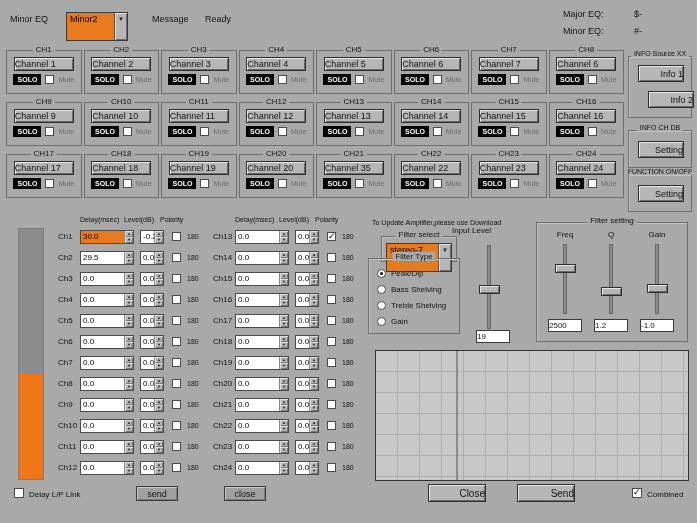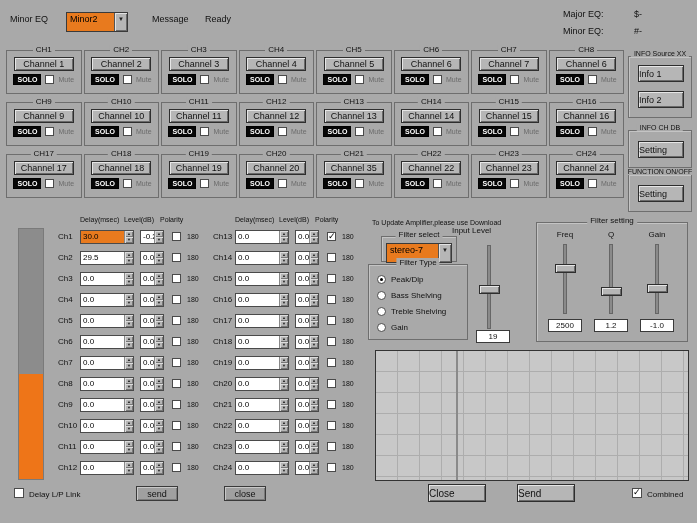--- a/index.html
+++ b/index.html
@@ -7,45 +7,45 @@
   .app {
     position:relative; width:697px; height:523px; background:#a9a9a9;
     font-family:"Liberation Sans","DejaVu Sans",sans-serif; font-size:10px; color:#111;
     overflow:hidden;
   }
   .t { position:absolute; font-size:9px; white-space:nowrap; }
   .t7 { font-size:7px; }
   .t8 { font-size:8px; }
 
   
-  .dropdown { position:absolute; display:flex; height:20px; border:1px solid #3a3a3a; background:#e5e5e5; }
+  .dropdown { position:absolute; display:flex; height:29px; border:1px solid #3a3a3a; background:#e5e5e5; }
   .dd-val { flex:1; background:#e87a1e; color:#000; font-size:9px; line-height:13px; padding-left:3px; overflow:hidden; }
   .dd-btn { width:13px; background:#b6b6b6; border-left:1px solid #555; font-size:6px; line-height:13px; text-align:center; color:#222;
             box-shadow: inset 1px 1px 0 #e3e3e3, inset -1px -1px 0 #6a6a6a; }
 
   
   .grp { position:absolute; border:1px solid #6e6e6e; box-shadow:1px 1px 0 #c4c4c4 inset; }
   .grp > .legend { position:absolute; top:-7px; left:50%; transform:translateX(-50%); background:#a9a9a9; padding:0 3px; font-size:8px; white-space:nowrap; }
 
   
   #channel-grid { position:absolute; left:6px; top:50px; width:618px; display:grid; grid-template-columns:repeat(8,1fr); column-gap:2px; row-gap:8px; }
   .ch-cell { position:relative; border:1px solid #6e6e6e; height:44px; }
   .ch-cell .legend { position:absolute; top:-6px; left:50%; transform:translateX(-50%); background:#a9a9a9; padding:0 3px; font-size:8px; }
   .btn-channel { display:block; margin:6px auto 3px auto; width:60px; height:14px; background:#b6b6b6;
     border:1px solid #2e2e2e; box-shadow: inset 1px 1px 0 #e6e6e6, inset -1px -1px 0 #6a6a6a;
-    font-family:inherit; font-size:9px; line-height:11px; text-align:center; color:#111; }
+    font-family:inherit; font-size:9px; line-height:11px; text-align:left; color:#111; }
   .ch-sub { display:flex; align-items:center; justify-content:center; gap:4px; }
   .btn-solo { width:28px; height:11px; background:#060606; color:#fff; border:1px solid #000;
     font-family:inherit; font-size:7px; font-weight:bold; line-height:9px; text-align:center; }
   .cb { display:inline-block; width:10px; height:10px; background:#fff; border:1px solid #4a4a4a; position:relative; }
   .cb.checked::after { content:"✓"; position:absolute; left:0; top:-2px; font-size:9px; color:#000; }
   .mute-lbl { font-size:7px; color:#6b6b6b; }
 
   .btn3d { background:#b6b6b6; border:1px solid #2e2e2e; box-shadow: inset 1px 1px 0 #e6e6e6, inset -1px -1px 0 #6a6a6a;
-    font-family:inherit; font-size:9px; text-align:left; color:#111; position:absolute; }
+    font-family:inherit; font-size:9px; text-align:right; color:#111; position:absolute; }
 
   
   .meter { position:absolute; left:18px; top:228px; width:26px; height:252px; background:#8c8c8c; border:1px solid #7a7a7a; }
   .meter-fill { position:absolute; left:0; bottom:0; width:100%; background:#ee7518; }
 
   
   .d-rows { position:absolute; }
   .d-row { display:flex; align-items:center; height:21px; }
   .d-ch { width:22px; font-size:8px; }
   .spin { display:inline-flex; width:54px; height:14px; background:#fff; border:1px solid #4a4a4a; }
@@ -63,21 +63,21 @@
   .radio { width:9px; height:9px; border-radius:50%; background:#fff; border:1px solid #4a4a4a; position:relative; }
   .radio.sel::after { content:""; position:absolute; inset:2px; background:#000; border-radius:50%; }
   .radio-lbl { font-size:8px; }
 
   
   .vs-col { display:flex; flex-direction:column; align-items:center; width:46px; }
   .vs-label { font-size:8px; height:11px; }
   .vs-track { position:relative; width:4px; height:70px; background:#8a8a8a; border:1px solid #666; margin:3px 0 5px 0; }
   .vs-thumb { position:absolute; left:-9px; width:21px; height:9px; background:#b6b6b6; border:1px solid #2e2e2e;
      box-shadow: inset 1px 1px 0 #e6e6e6, inset -1px -1px 0 #6a6a6a; }
-  .vs-value { width:34px; height:13px; background:#fff; border:1px solid #3a3a3a; font-size:8px; line-height:11px; text-align:center; }
+  .vs-value { width:34px; height:13px; background:#fff; border:1px solid #3a3a3a; font-size:8px; line-height:11px; text-align:left; }
 
   
   .graph { position:absolute; left:375px; top:350px; width:314px; height:131px; border:1px solid #333;
      background-color:#c8c8c8;
      background-image:
        repeating-linear-gradient(to right, transparent 0px, transparent 21px, #adadad 21px, #adadad 22px),
        repeating-linear-gradient(to bottom, transparent 0px, transparent 20px, #adadad 20px, #adadad 21px);
   }
   .graph-vline { position:absolute; left:80px; top:0; width:2px; height:100%; background:#8a8a8a; }
 
@@ -317,21 +317,21 @@
       <button class="btn-solo">SOLO</button>
       <span class="cb" style="width:9px;height:9px"></span>
       <span class="mute-lbl">Mute</span>
     </div>
   </div>
     </div>
 
   <div class="grp" style="left:628px;top:56px;width:64px;height:62px">
     <span class="legend" style="font-size:7px">INFO Source XX</span>
     <button class="btn3d" style="left:9px;top:8px;width:46px;height:17px;position:absolute">Info 1</button>
-    <button class="btn3d" style="left:9px;top:34px;width:46px;height:17px;position:absolute">Info 2</button>
+    <button class="btn3d" style="left:19px;top:34px;width:46px;height:17px;position:absolute">Info 2</button>
   </div>
   <div class="grp" style="left:628px;top:130px;width:64px;height:38px">
     <span class="legend" style="font-size:7px">INFO CH DB</span>
     <button class="btn3d" style="left:9px;top:10px;width:46px;height:17px;position:absolute">Setting</button>
   </div>
   <div class="grp" style="left:628px;top:174px;width:64px;height:38px">
     <span class="legend" style="font-size:7px">FUNCTION ON/OFF</span>
     <button class="btn3d" style="left:9px;top:10px;width:46px;height:17px;position:absolute">Setting</button>
   </div>
 
@@ -816,21 +816,21 @@
       <span class="dd-btn">▼</span>
     </div>
   </div>
 
   <span class="t t8" style="left:452px;top:226px">Input Level</span>
   <div class="vs-track" style="position:absolute;left:487px;top:242px;height:84px">
     <div class="vs-thumb" id="input-level-thumb" style="top: 48%;"></div>
   </div>
   <span class="vs-value" style="position:absolute;left:476px;top:330px">19</span>
 
-  <div class="grp" style="left:368px;top:264px;width:100px;height:76px">
+  <div class="grp" style="left:368px;top:258px;width:92px;height:76px">
     <span class="legend">Filter Type</span>
     <div id="filter-type-list" style="position:absolute;left:8px;top:6px">
         <div class="radio-row">
     <span class="radio sel"></span>
     <span class="radio-lbl">Peak/Dip</span>
   </div>
         <div class="radio-row">
     <span class="radio"></span>
     <span class="radio-lbl">Bass Shelving</span>
   </div>

